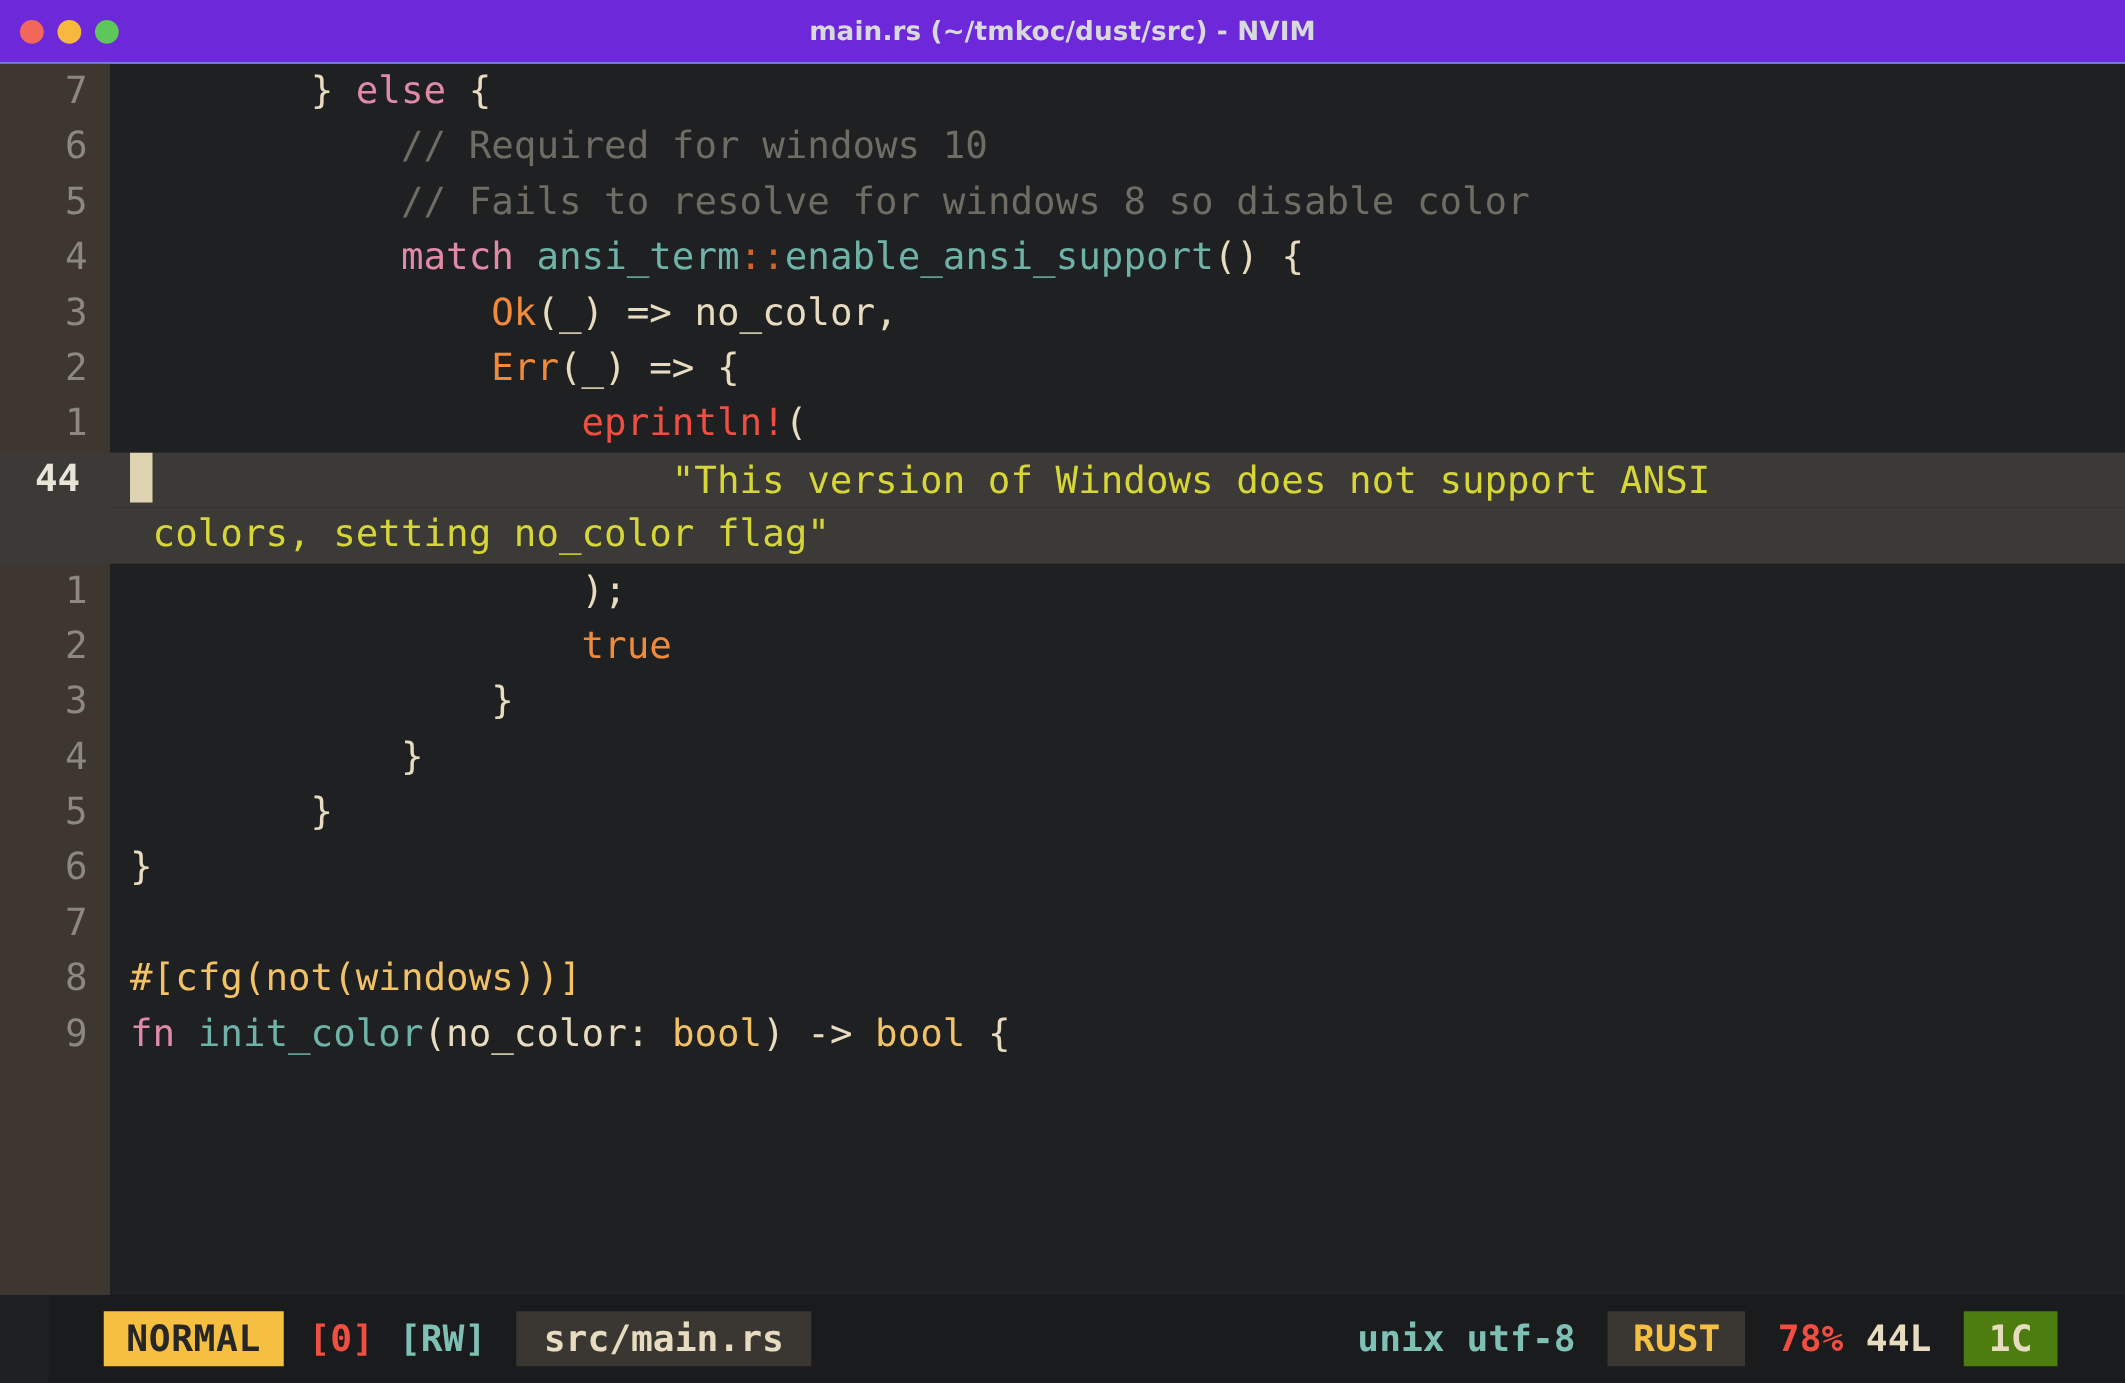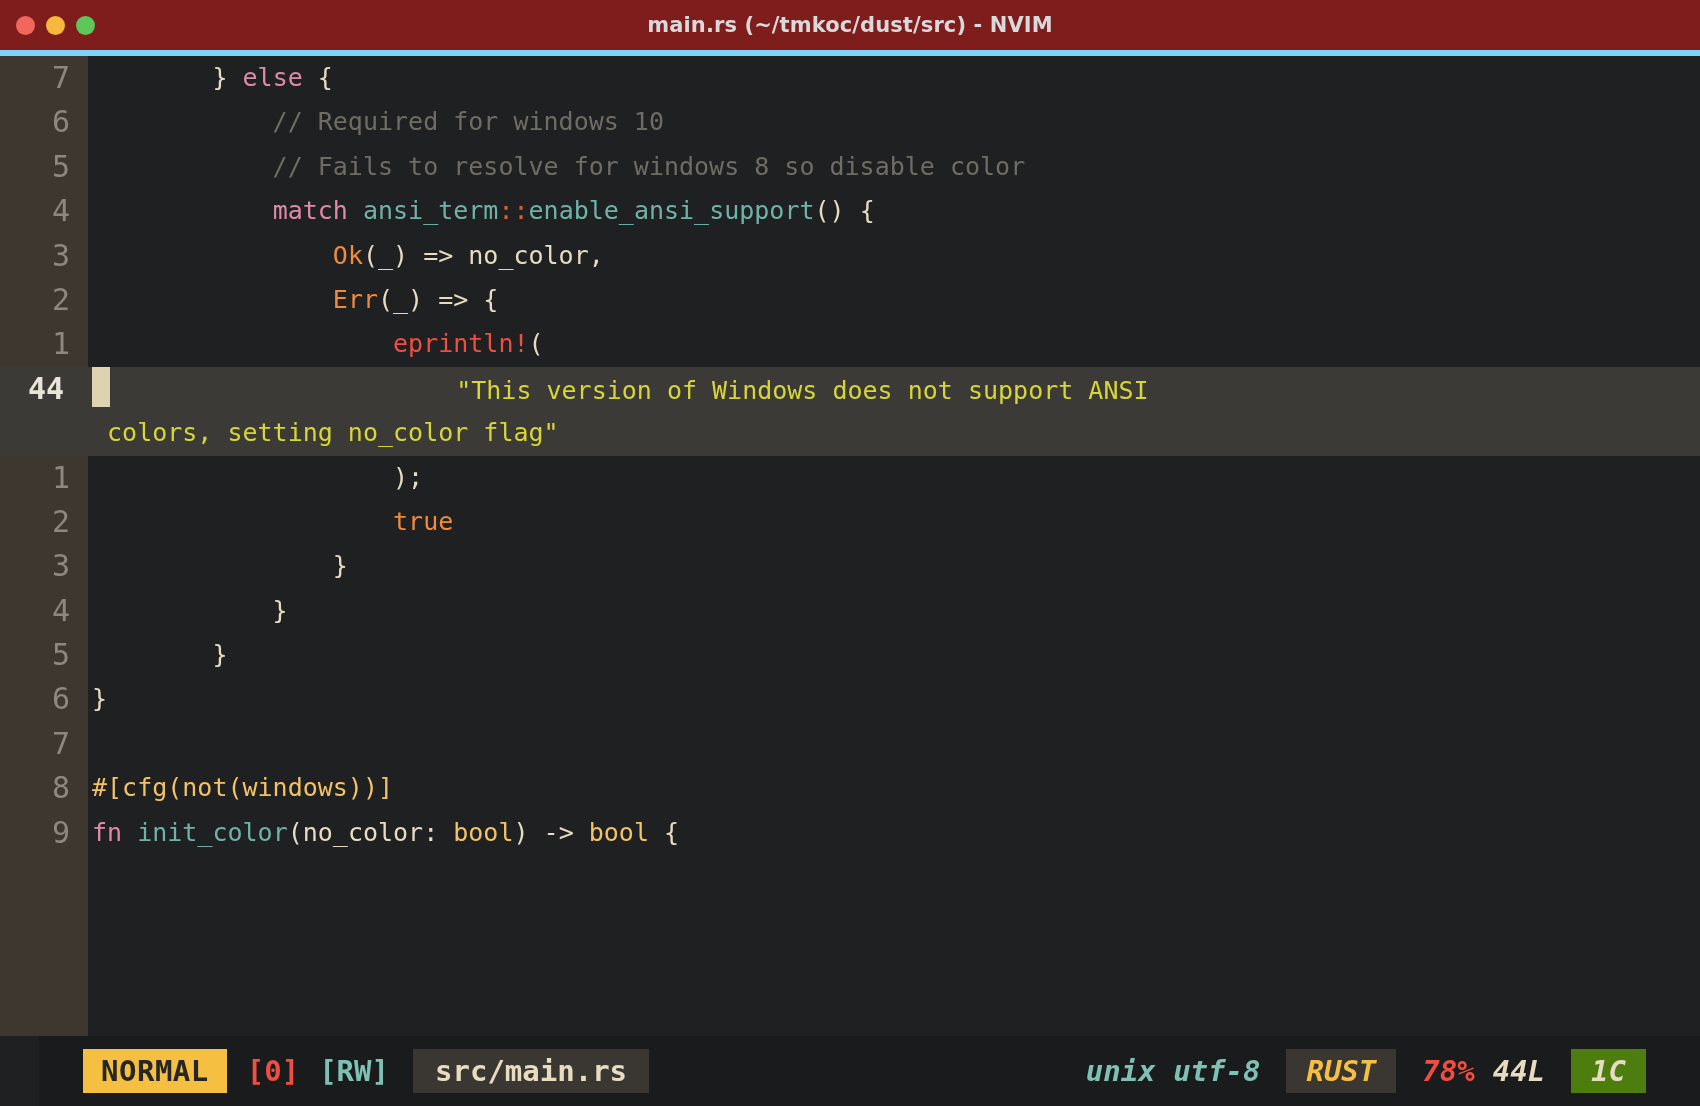--- a/index.html
+++ b/index.html
@@ -24,22 +24,22 @@
     display: flex;
     flex-direction: column;
     overflow: hidden;
   }
 
   
   .titlebar {
     position: relative;
     height: 50px;
     min-height: 50px;
-    background: #7f1d1d;
-    border-bottom: 6px solid #7dd3fc;
+    background: #6d28d9;
+    border-bottom: 1px solid #7dd3fc;
     display: flex;
     align-items: center;
     flex: 0 0 auto;
   }
   .traffic-lights {
     position: absolute;
     left: 16px;
     top: 0;
     height: 50px;
     display: flex;
@@ -112,26 +112,26 @@
     color: #e8e4d8;
     font-weight: bold;
     text-align: center;
     padding-left: 4px;
     padding-right: 0;
   }
   .lnum.blank { color: transparent; }
 
   .code {
     flex: 1 1 auto;
-    font-size: 25px;
+    font-size: 30px;
     font-family: "DejaVu Sans Mono", monospace;
     color: #e8dcc0;
     white-space: pre;
     overflow: hidden;
-    padding-left: 4px;
+    padding-left: 16px;
   }
 
   
   .cursor-block {
     display: inline-block;
     width: 18px;
     height: 40px;
     vertical-align: -8px;
     background: #ddd3b0;
   }
@@ -158,21 +158,21 @@
     background: #1a1b1d;
     display: flex;
     align-items: center;
     font-family: "DejaVu Sans Mono", monospace;
     font-size: 29px;
     padding: 0 28px 0 0;
     box-sizing: border-box;
     margin-left: 39px;
   }
   .sl-left  { display: flex; align-items: center; gap: 0; padding-left: 44px; }
-  .sl-right { display: flex; align-items: center; gap: 0; margin-left: auto; padding-right: 26px; font-style: italic; }
+  .sl-right { display: flex; align-items: center; gap: 0; margin-left: auto; padding-right: 26px; }
 
   .sl-mode {
     background: #f5bf42;
     color: #262626;
     font-weight: bold;
     padding: 5px 18px;
     letter-spacing: 0.5px;
   }
   .sl-count {
     color: #ef4e41;

